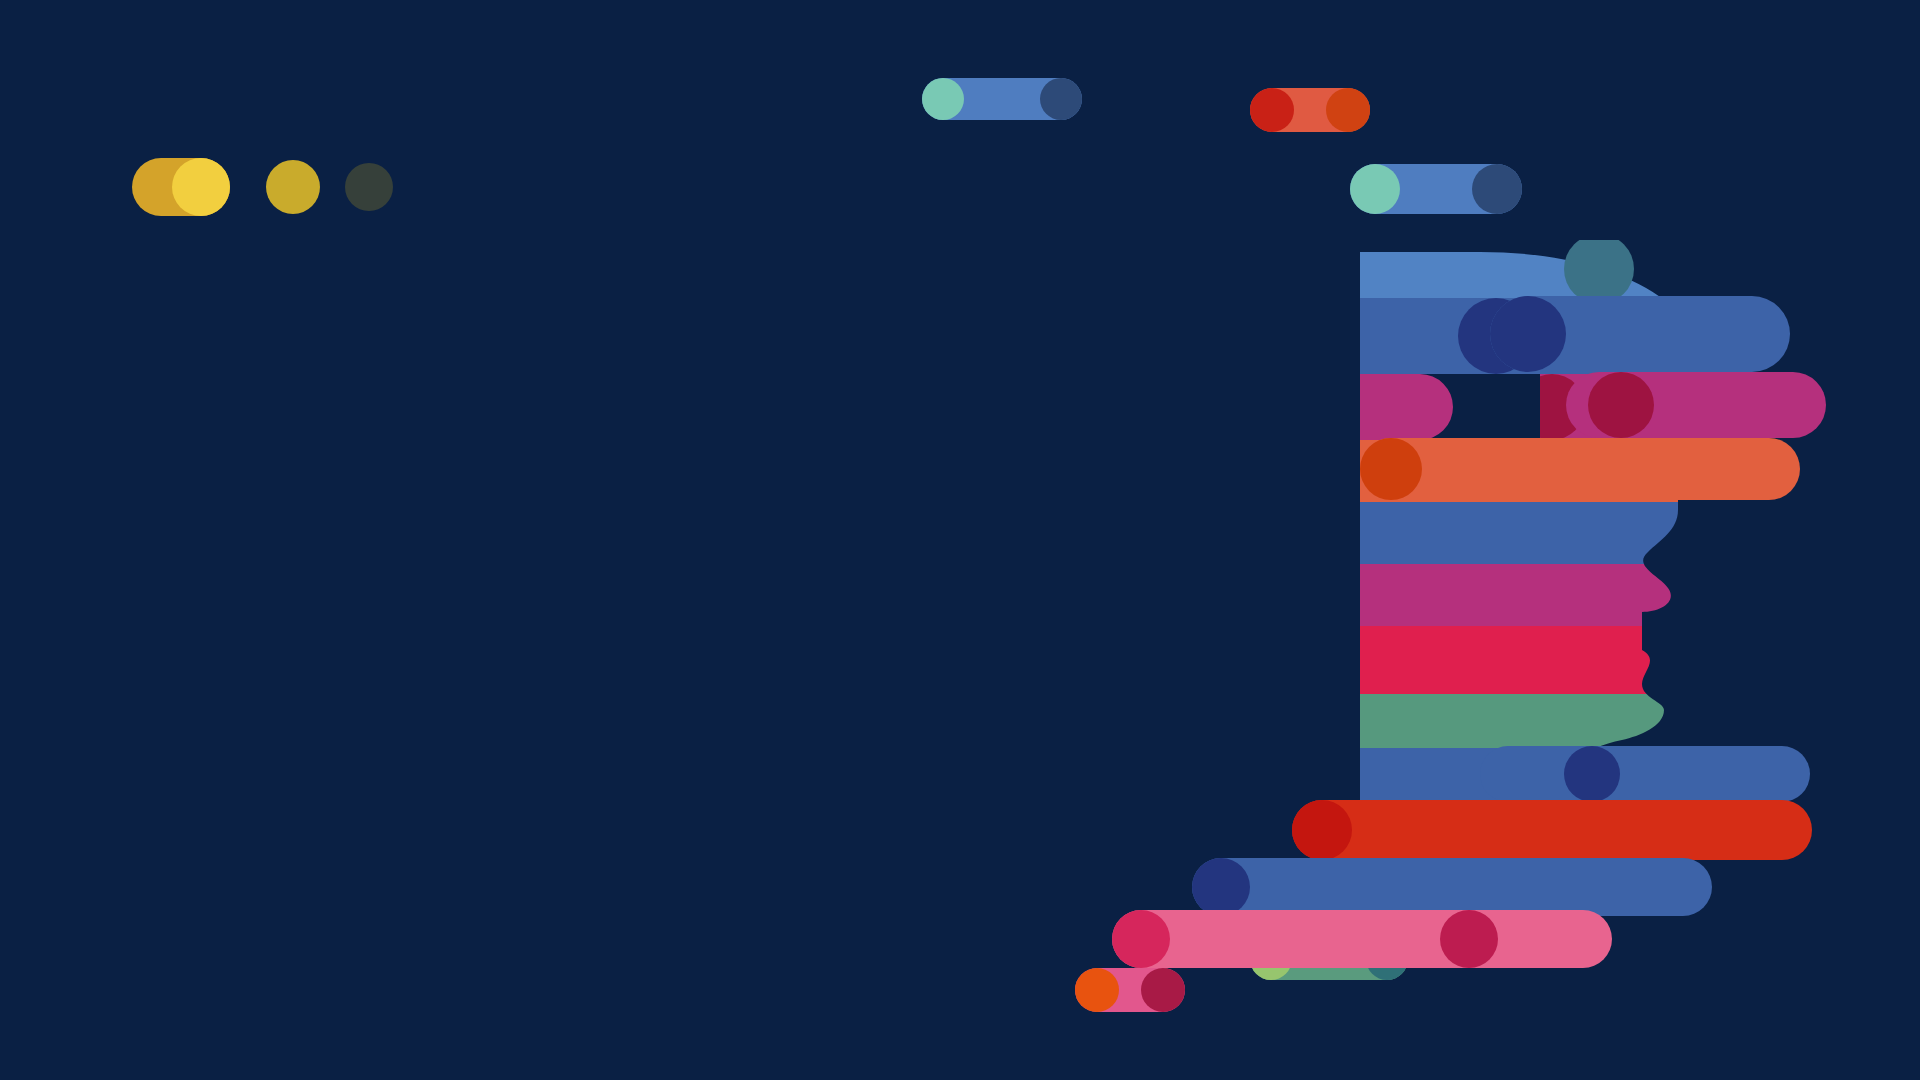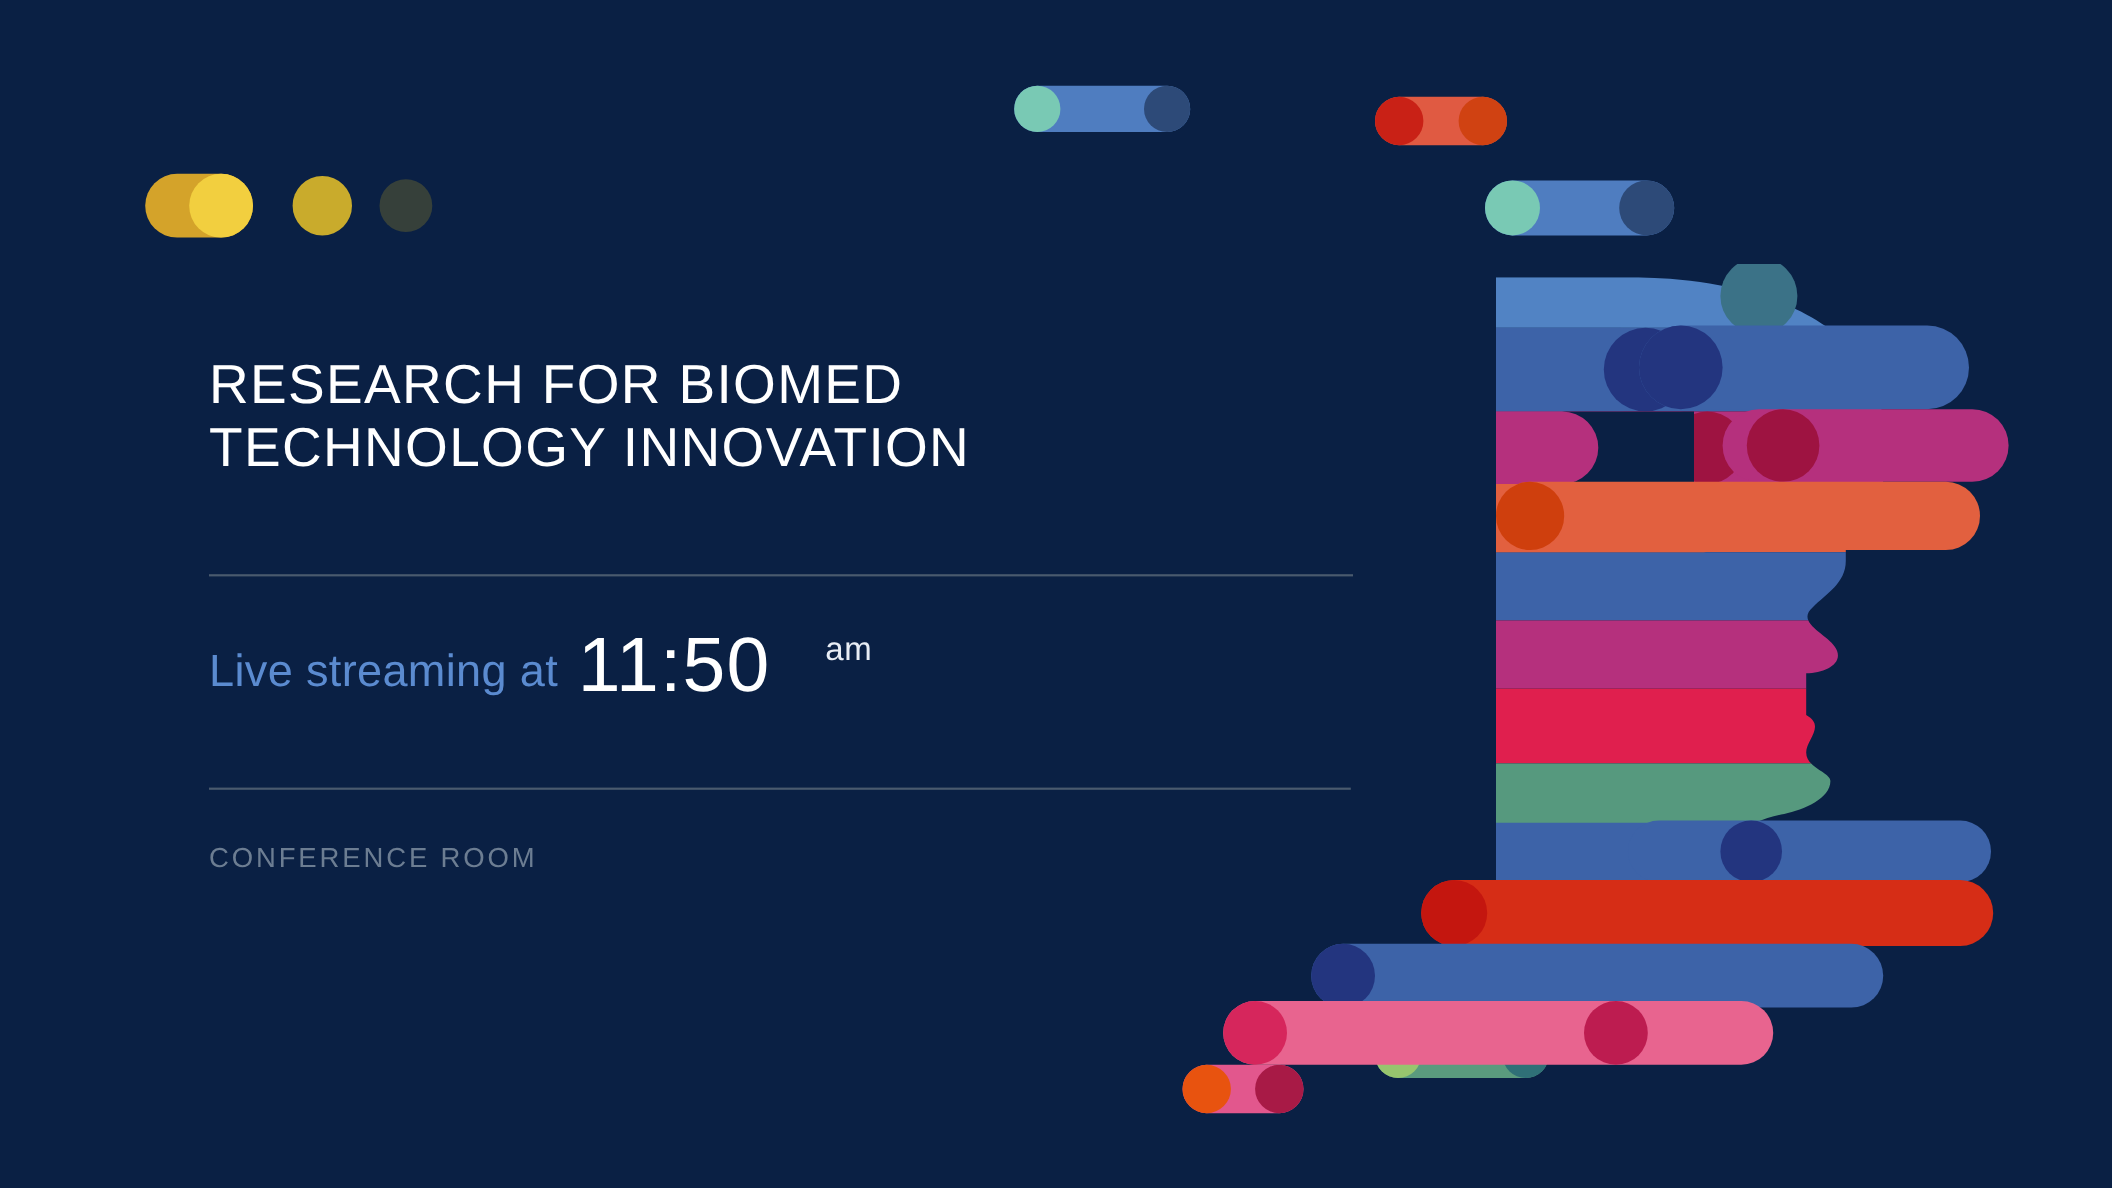--- a/index.html
+++ b/index.html
@@ -214,30 +214,14 @@
     <div class="pill-shape" style="left:360px; top:0px; width:300px; height:76px; background:#3d63a8;"></div>
     <div class="circle-shape" style="left:360px; top:0px; width:76px; height:76px; background:#23357f;"></div>
 
     <div class="pill-shape" style="left:436px; top:76px; width:260px; height:66px; background:#b5307d;"></div>
     <div class="circle-shape" style="left:458px; top:76px; width:66px; height:66px; background:#9e1341;"></div>
 
     <div class="pill-shape" style="left:230px; top:142px; width:440px; height:62px; background:#e2603f;"></div>
     <div class="circle-shape" style="left:230px; top:142px; width:62px; height:62px; background:#cf3f0d;"></div>
   </div>
 
-  <div id="text-block">
-    <h1 id="headline">RESEARCH FOR BIOMED
-TECHNOLOGY INNOVATION</h1>
-
-    <div id="rule-top" class="rule"></div>
-
-    <div id="time-row">
-      <span id="stream-label">Live streaming at</span>
-      <span id="time-value">11:50</span>
-      <span id="time-meridiem">am</span>
-    </div>
-
-    <div id="rule-bottom" class="rule"></div>
-
-    <div id="room-label">CONFERENCE ROOM</div>
-  </div>
 
 </div>
 
 </body></html>

